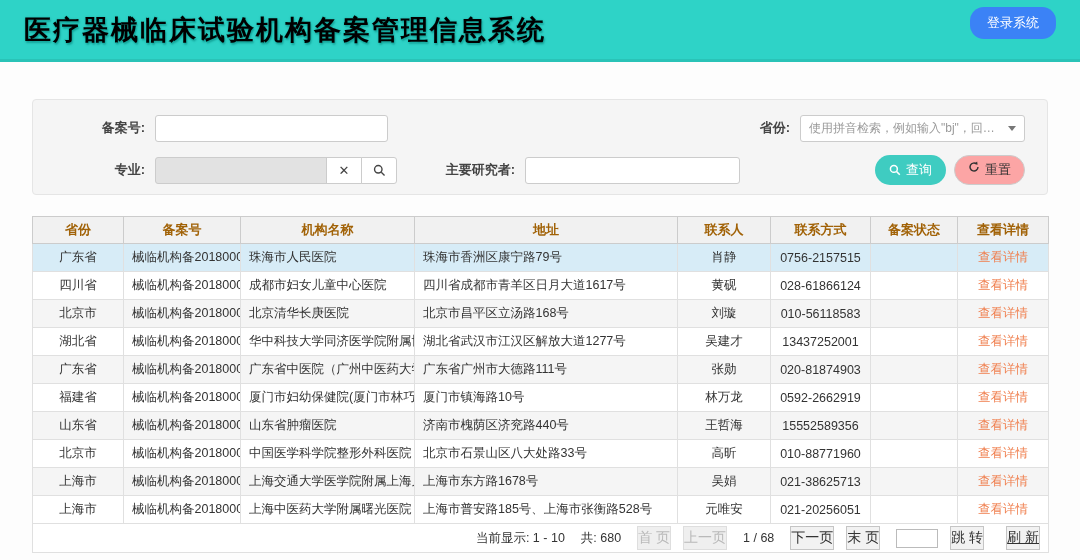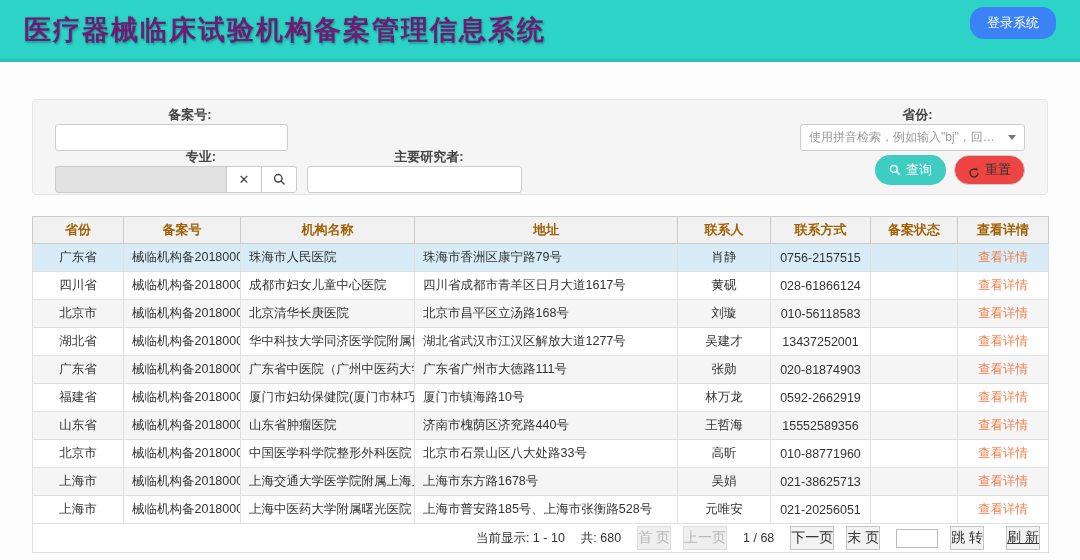--- a/index.html
+++ b/index.html
@@ -2,30 +2,30 @@
 <html><head>
 <meta charset="utf-8">
 <style>
   * { margin:0; padding:0; box-sizing:border-box; }
   html,body { width:1080px; height:560px; overflow:hidden; background:#fdfdfd;
     font-family:"Liberation Sans","DejaVu Sans",sans-serif; color:#333; }
 
   
   .topbar { height:62px; background:#2ed3c7; border-bottom:3px solid #29c3b7;
     display:flex; align-items:center; padding:0 24px; }
-  .app-title { font-size:27px; font-weight:bold; color:#701a75; letter-spacing:2px;
+  .app-title { font-size:27px; font-weight:bold; color:#000000; letter-spacing:2px;
     text-shadow:1px 2px 2px rgba(0,130,120,.55), 0 0 2px rgba(0,130,120,.4); }
   .login-btn { margin-left:auto; margin-bottom:14px; background:#3b82f6; color:#fff;
     border:none; border-radius:14px; padding:7px 17px; font-size:13px; cursor:pointer; }
 
   
   .search-panel { margin:37px 32px 0; height:96px; background:#f5f5f5;
     border:1px solid #e5e5e5; border-radius:4px; padding:14px 22px 0; }
   .form-row { display:flex; align-items:center; height:28px; margin-bottom:14px; }
-  .fg { display:flex; align-items:center;flex-direction:column; }
+  .fg { display:flex; align-items:center; }
   .fg label { font-size:13px; font-weight:bold; color:#444; text-align:right; margin-right:10px; }
   .fg1 label { width:90px; } .fg1 .ctrl { width:233px; }
   .fg2 { margin-left:10px; } .fg2 label { width:108px; } .fg2 .ctrl { width:215px; }
   .fg3 { margin-left:auto; } .fg3 label { width:50px; }
   input.text { height:27px; width:100%; border:1px solid #ccc; border-radius:3px;
     padding:0 8px; font-size:13px; background:#fff; }
   .spec-group { display:flex; width:242px; }
   .spec-input { flex:1; height:27px; border:1px solid #ccc; border-radius:3px 0 0 3px;
     background:#e2e2e2; }
   .spec-btn { width:36px; height:27px; border:1px solid #ccc; margin-left:-1px; background:#fff;
@@ -34,22 +34,22 @@
   .spec-btn:last-child { border-radius:0 3px 3px 0; }
   .select-box { width:225px; height:27px; background:#fff; border:1px solid #ccc;
     border-radius:3px; display:flex; align-items:center; padding:0 8px; cursor:pointer; }
   .select-placeholder { color:#9a9a9a; font-size:12px; white-space:nowrap; overflow:hidden;
     text-overflow:ellipsis; flex:1; }
   .caret { width:0; height:0; border-left:4px solid transparent; border-right:4px solid transparent;
     border-top:5px solid #777; margin-left:6px; flex:none; }
   .btns { display:flex; gap:8px; justify-content:flex-end; width:225px; }
   .query-btn { background:#3fccc1; color:#fff; border:none; border-radius:15px;
     padding:6px 14px; font-size:13px; display:inline-flex; align-items:center; gap:5px; cursor:pointer; }
-  .reset-btn { background:#ef4444; color:#333; border:1px solid #ccc; border-radius:15px;
-    padding:5px 13px; font-size:13px; display:inline-flex; align-items:flex-end; gap:5px; cursor:pointer; }
+  .reset-btn { background:#fca5a5; color:#333; border:1px solid #ccc; border-radius:15px;
+    padding:5px 13px; font-size:13px; display:inline-flex; align-items:flex-start; gap:5px; cursor:pointer; }
   .icon-svg { display:block; }
 
   
   .data-table { width:1016px; margin:21px 32px 0; border-collapse:collapse;
     table-layout:fixed; font-size:12.5px; }
   .data-table th { background:#f1f1f1; border:1px solid #ccc; height:27px;
     font-size:13px; font-weight:bold; color:#a16207; text-align:center; padding:0 6px; }
   .data-table td { border:1px solid #e0e0e0; height:28px; padding:0 8px;
     white-space:nowrap; overflow:hidden; background:#fff; }
   .data-table tr.striped td { background:#f5f5f5; }

